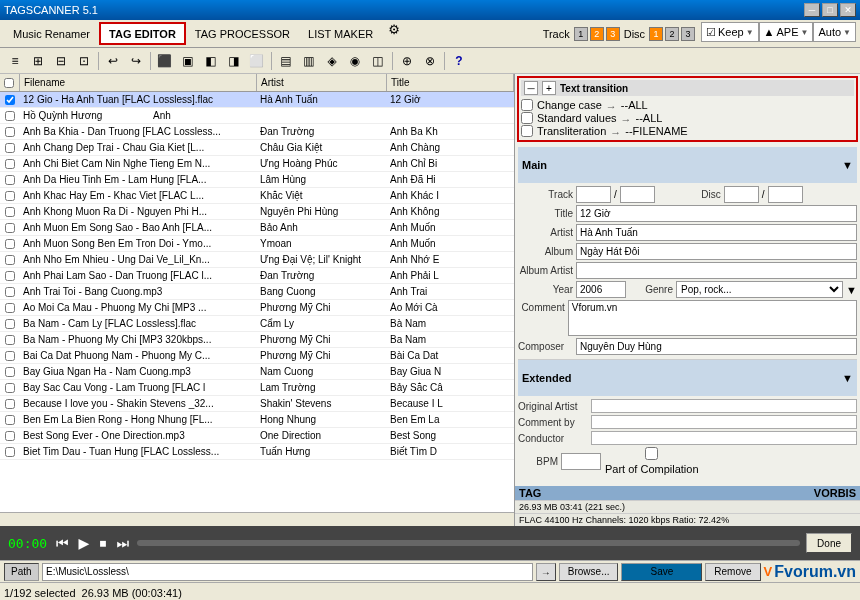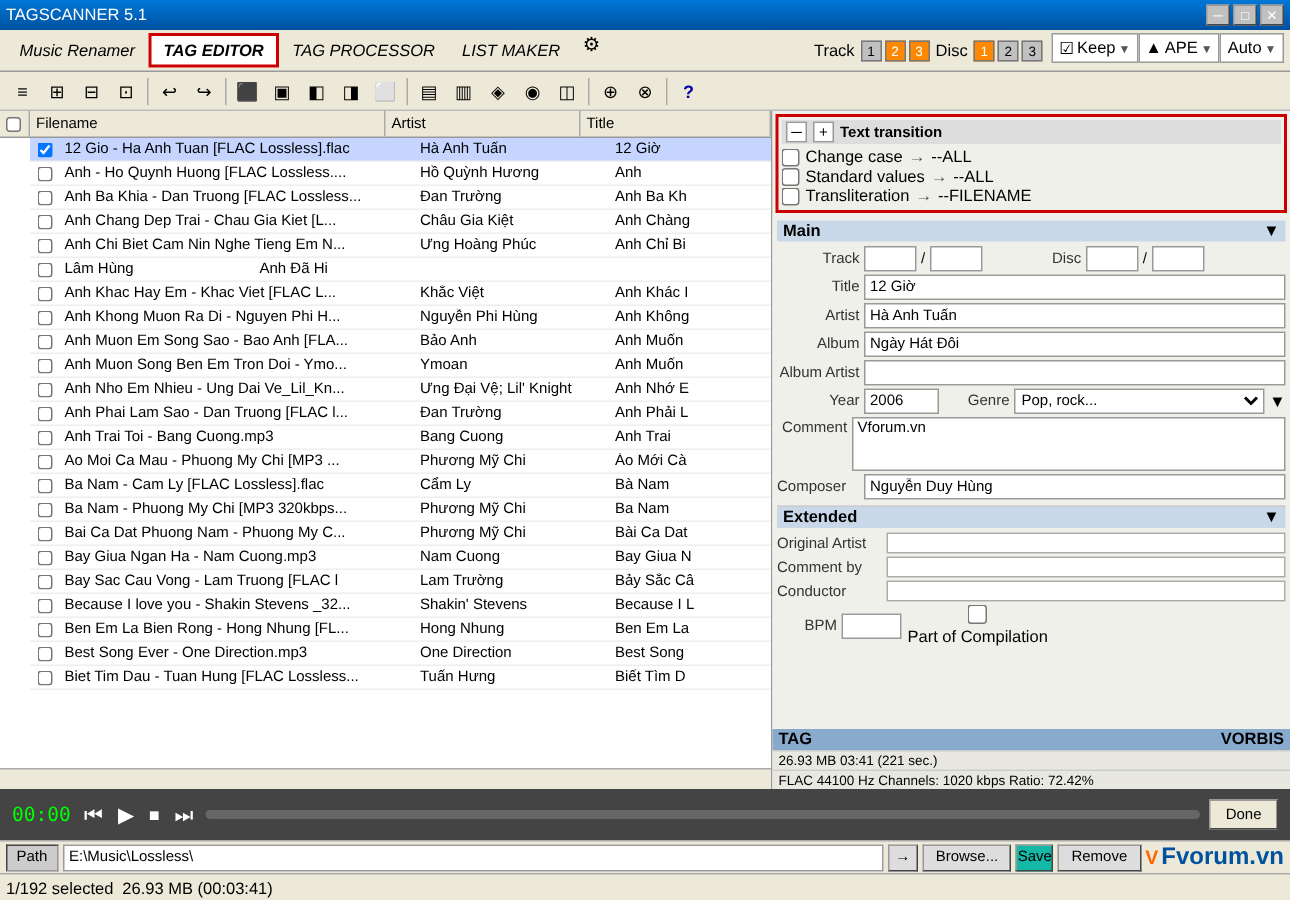--- a/index.html
+++ b/index.html
@@ -37,21 +37,20 @@
     }
     .menu-item {
       padding: 2px 8px;
       display: flex;
       align-items: center;
       cursor: pointer;
       font-size: 11px;
       color: #000;
       border: 1px solid transparent;
       white-space: nowrap;
-      font-style: italic;
     }
     .menu-item.active {
       background: #fff;
       border: 2px solid #c00;
       font-weight: bold;
       color: #000;
     }
     .menu-spacer { flex: 1; }
     .track-info {
       display: flex;
@@ -132,21 +131,20 @@
     }
     .col-check { width: 20px; }
     .col-filename { width: 237px; }
     .col-artist { width: 130px; }
     .col-title { flex: 1; }
 
     .file-list-body {
       flex: 1;
       overflow-y: auto;
       overflow-x: auto;
-      padding-left: 20px;
     }
     .file-row {
       display: flex;
       height: 16px;
       align-items: center;
       border-bottom: 1px solid #eee;
       cursor: pointer;
     }
     .file-row.selected { background: #c5d5ff; }
     .file-row .cell {
@@ -210,21 +208,21 @@
     .trans-arrow { color: #555; }
 
     
     .tag-main-panel {
       background: #f0f0ea;
       padding: 3px;
       flex: 1;
     }
     .section-header {
       background: #c8d8e8;
-      padding: 1px 4px;
+      padding: 12px 4px;
       font-weight: bold;
       font-size: 10px;
       margin-bottom: 3px;
       display: flex;
       align-items: center;
       justify-content: space-between;
     }
     .field-row {
       display: flex;
       align-items: center;
@@ -348,23 +346,23 @@
     .browse-btn {
       background: #ddd;
       border: 1px outset #999;
       padding: 0 8px;
       height: 18px;
       cursor: pointer;
       font-size: 10px;
       display: flex; align-items: center;
     }
     .save-btn {
-      background: #14b8a6;
+      background: #0369a1;
       border: 1px outset #999;
-      padding: 0 0;
+      padding: 0 28px;
       height: 18px;
       cursor: pointer;
       font-size: 10px;
       display: flex; align-items: center; text-align: right;
     }
     .remove-btn {
       background: #ddd;
       border: 1px outset #999;
       padding: 0 8px;
       height: 18px;
@@ -559,21 +557,20 @@
             <input type="checkbox" checked="" style="width: 10px; height: 10px;">
           </div>
     <div class="cell cell-filename">12 Gio - Ha Anh Tuan [FLAC Lossless].flac</div>
     <div class="cell cell-artist">Hà Anh Tuấn</div>
     <div class="cell cell-title">12 Giờ</div>
   </div>
         <div class="file-row">
     <div class="cell cell-check">
             <input type="checkbox" style="width: 10px; height: 10px;">
           </div>
-    <div class="cell cell-filename">Anh - Ho Quynh Huong [FLAC Lossless....</div>
     <div class="cell cell-artist">Hồ Quỳnh Hương</div>
     <div class="cell cell-title">Anh</div>
   </div>
         <div class="file-row">
     <div class="cell cell-check">
             <input type="checkbox" style="width: 10px; height: 10px;">
           </div>
     <div class="cell cell-filename">Anh Ba Khia - Dan Truong [FLAC Lossless...</div>
     <div class="cell cell-artist">Đan Trường</div>
     <div class="cell cell-title">Anh Ba Kh</div>
@@ -591,20 +588,21 @@
             <input type="checkbox" style="width: 10px; height: 10px;">
           </div>
     <div class="cell cell-filename">Anh Chi Biet Cam Nin Nghe Tieng Em N...</div>
     <div class="cell cell-artist">Ưng Hoàng Phúc</div>
     <div class="cell cell-title">Anh Chỉ Bi</div>
   </div>
         <div class="file-row">
     <div class="cell cell-check">
             <input type="checkbox" style="width: 10px; height: 10px;">
           </div>
+    <div class="cell cell-filename">Anh Da Hieu Tinh Em - Lam Hung [FLA...</div>
     <div class="cell cell-artist">Lâm Hùng</div>
     <div class="cell cell-title">Anh Đã Hi</div>
   </div>
         <div class="file-row">
     <div class="cell cell-check">
             <input type="checkbox" style="width: 10px; height: 10px;">
           </div>
     <div class="cell cell-filename">Anh Khac Hay Em - Khac Viet [FLAC L...</div>
     <div class="cell cell-artist">Khắc Việt</div>
     <div class="cell cell-title">Anh Khác I</div>

